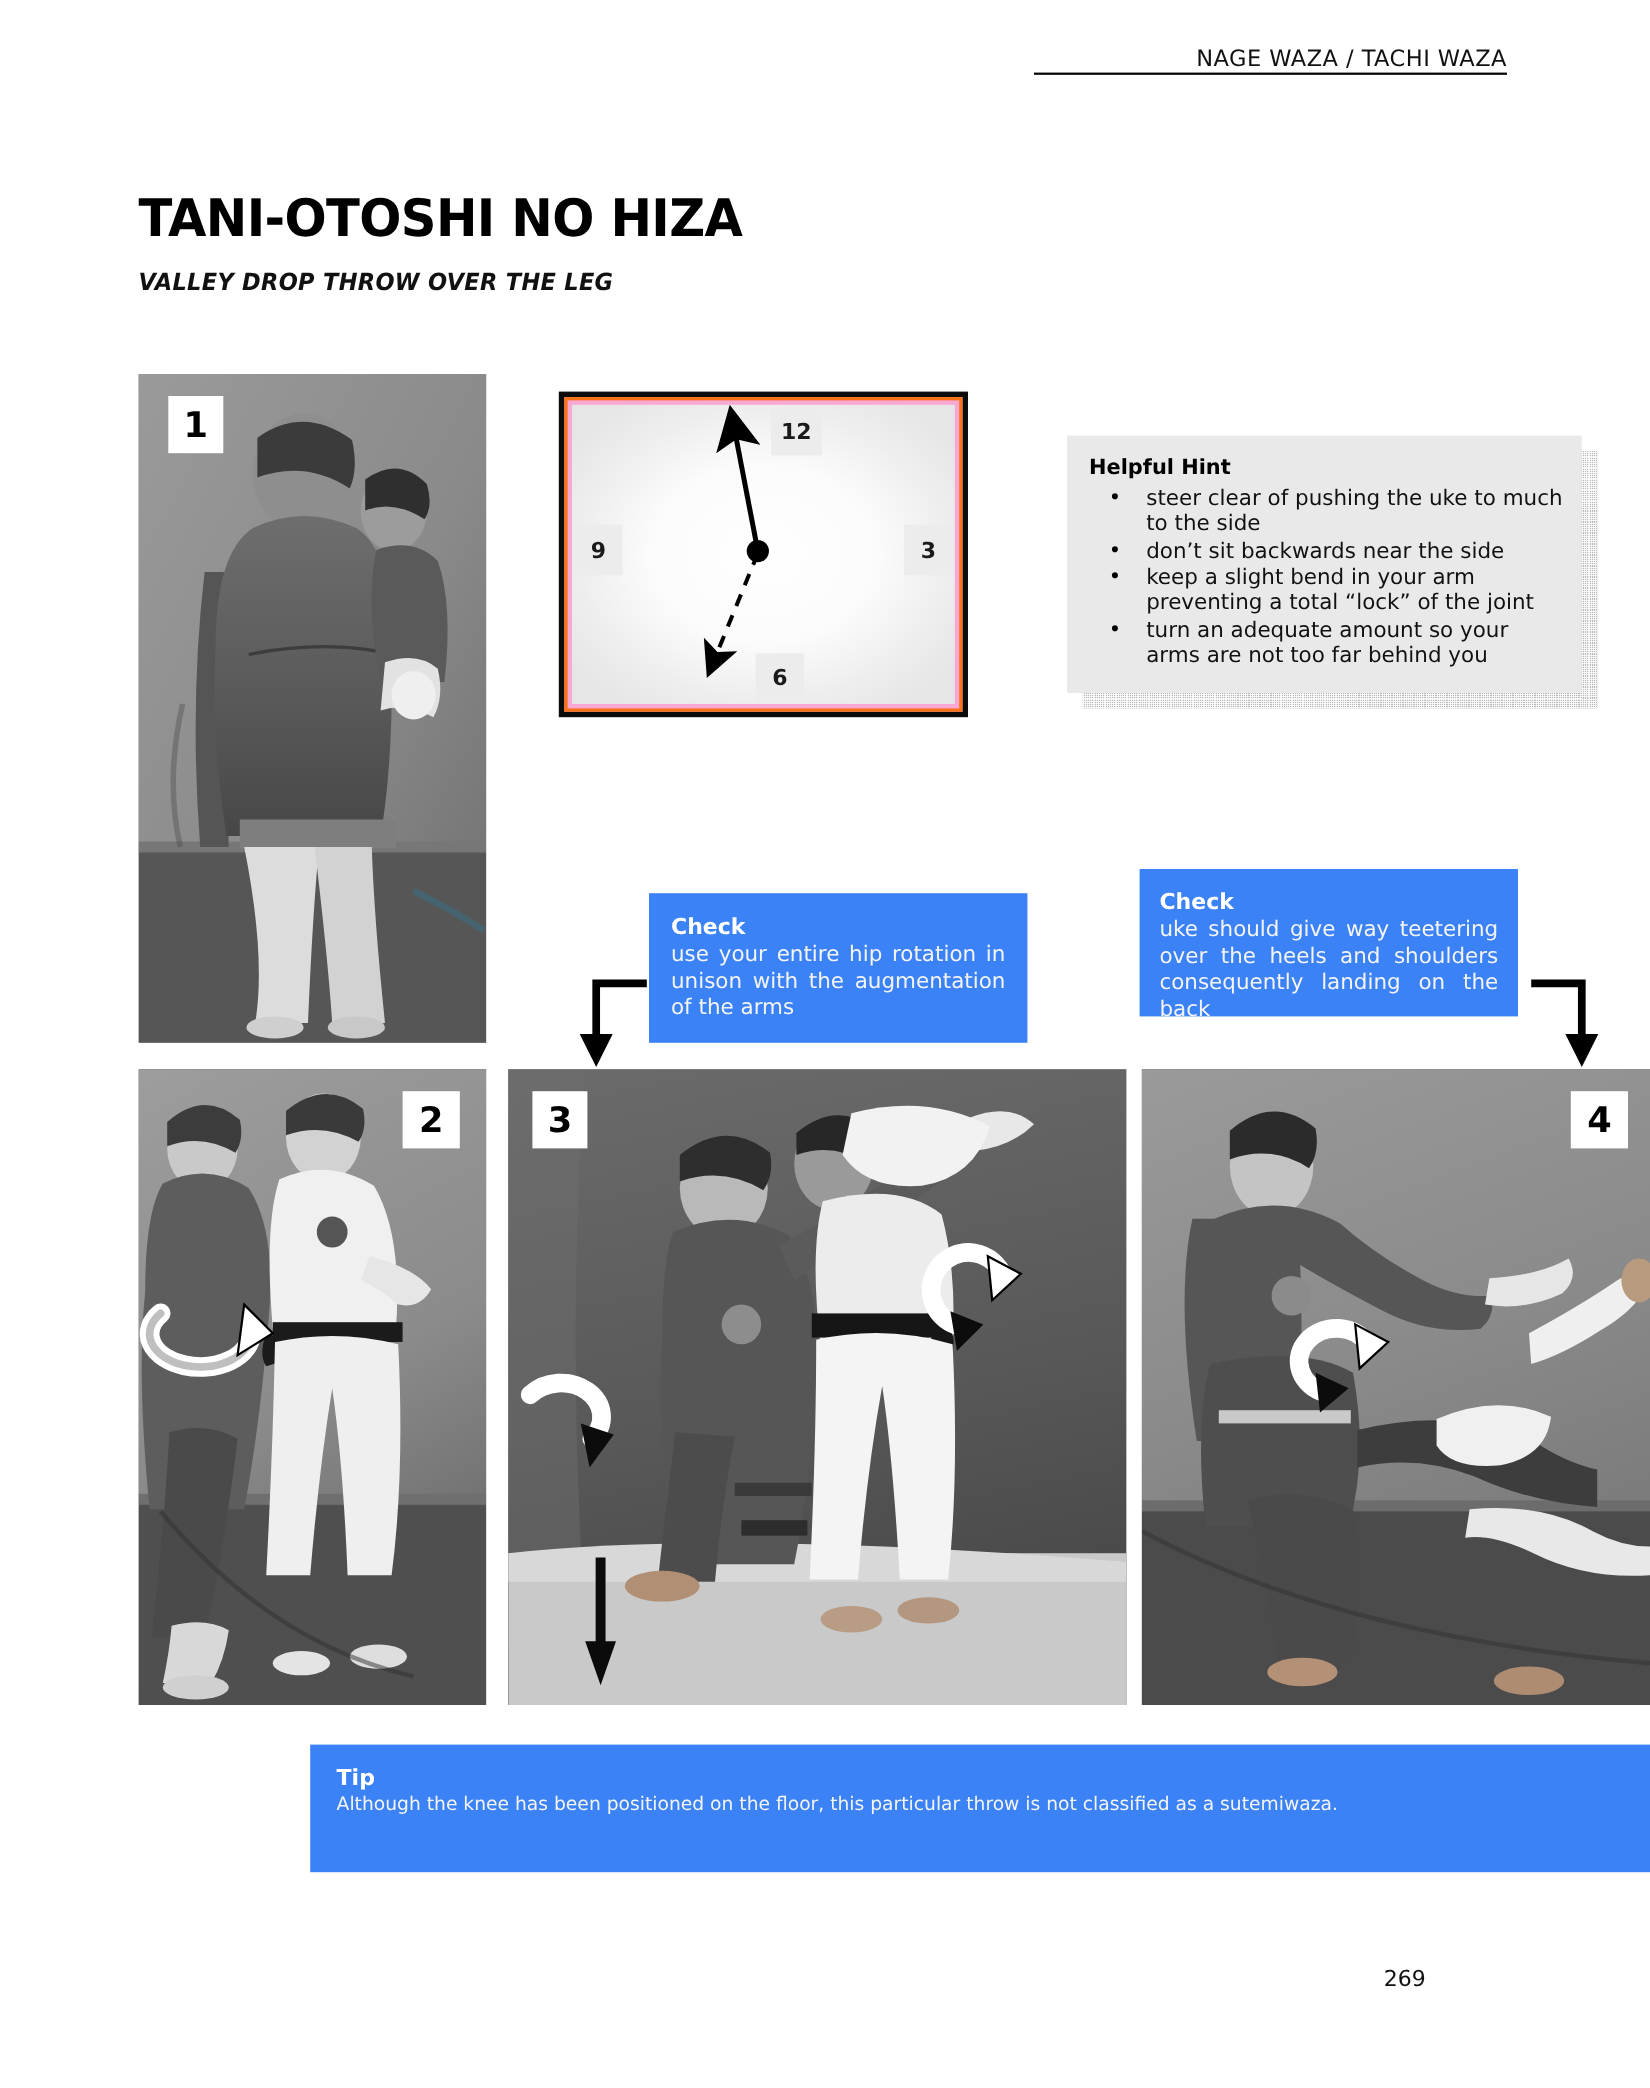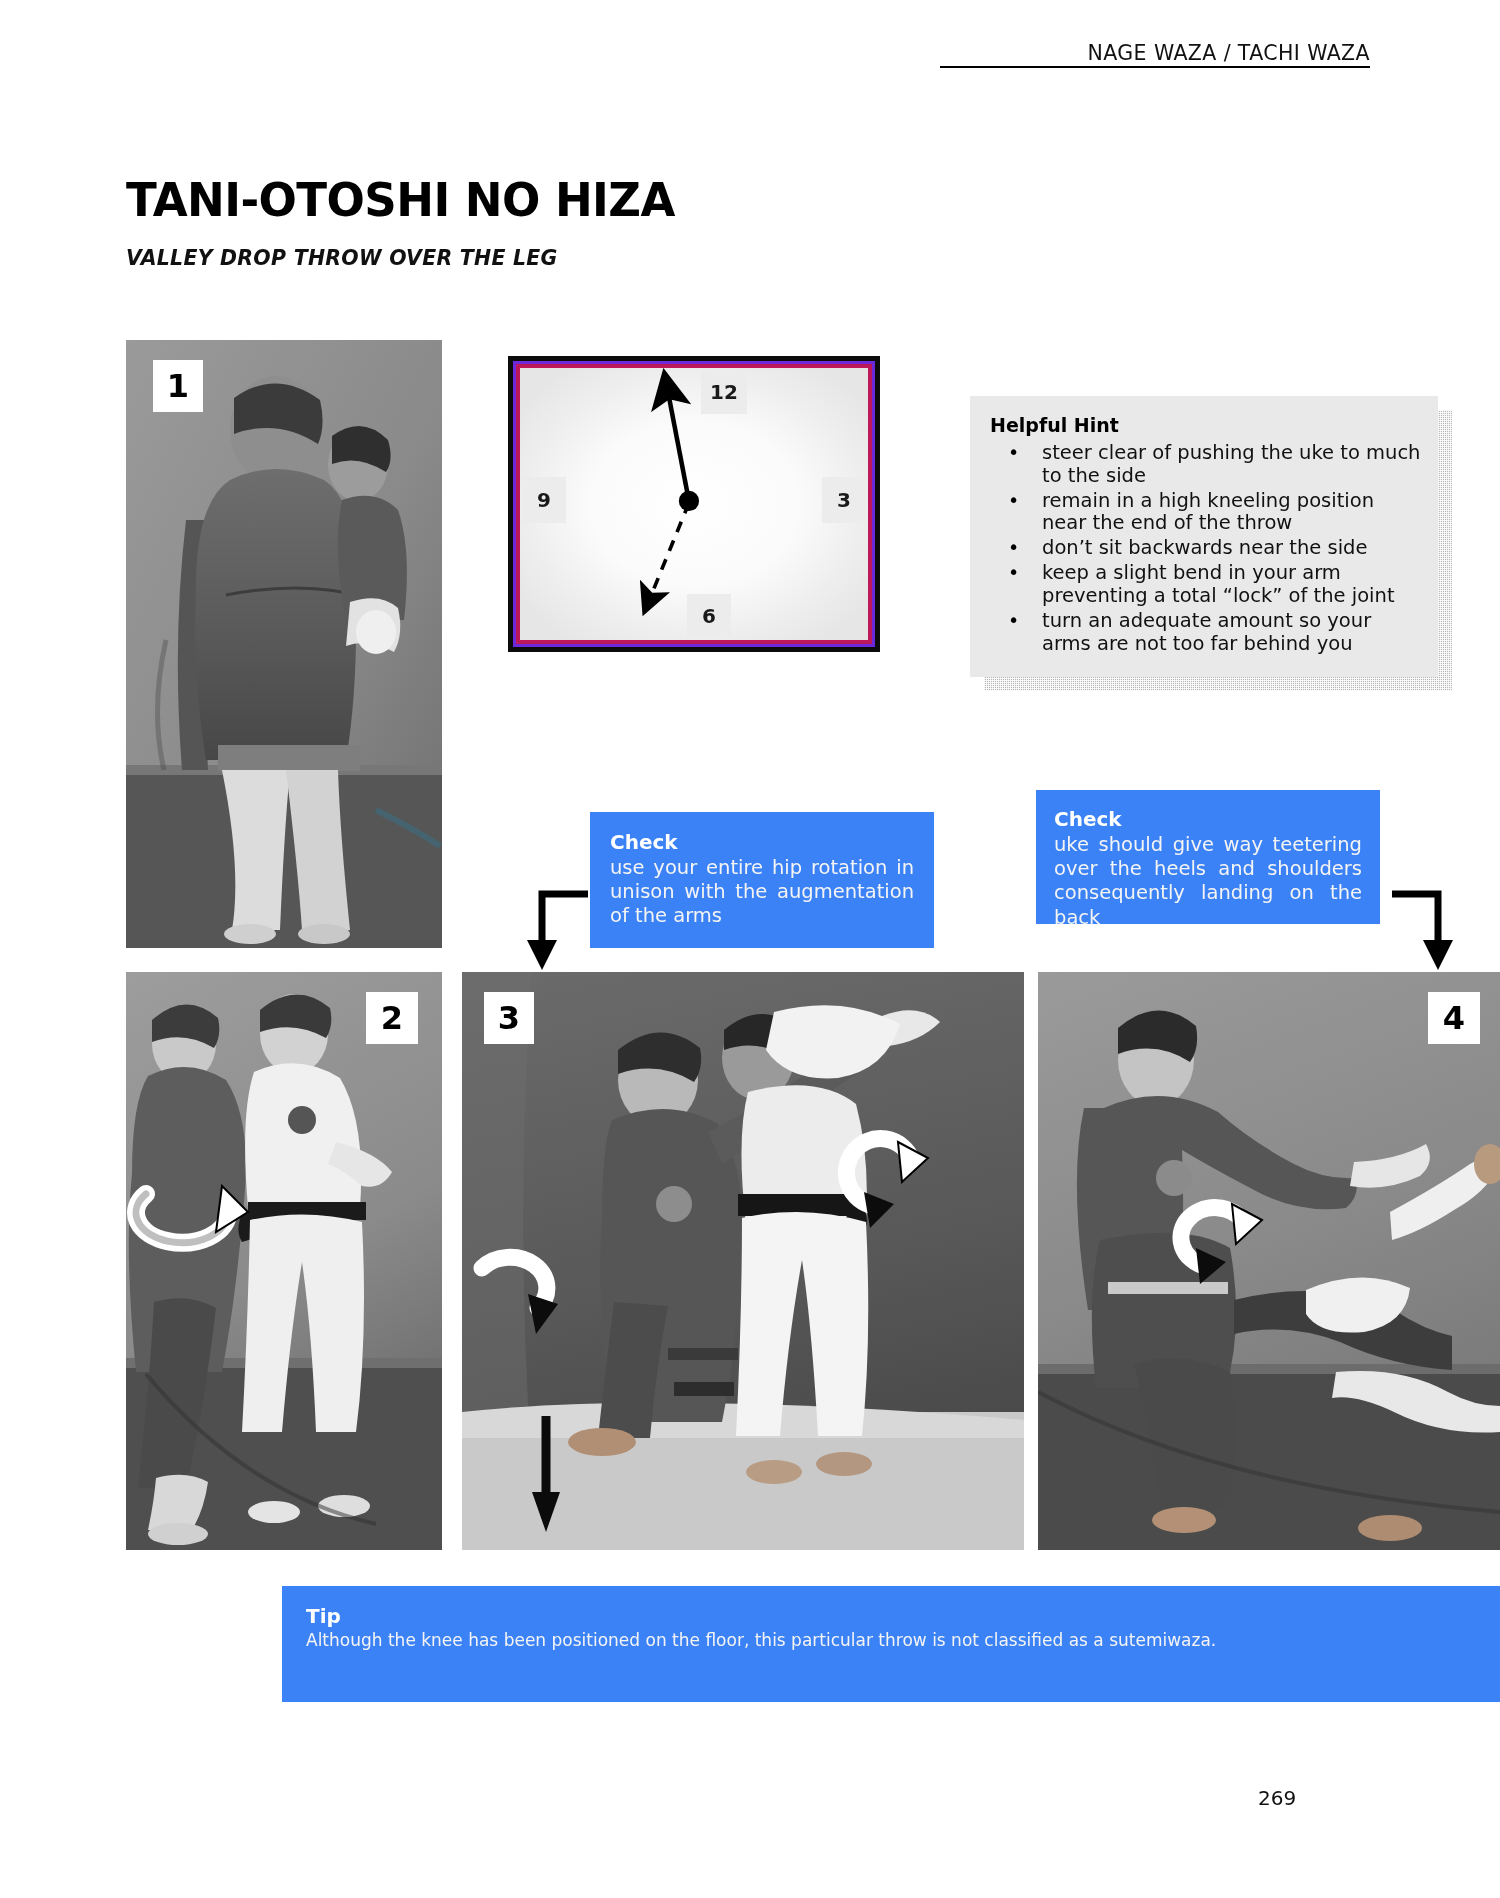--- a/index.html
+++ b/index.html
@@ -111,23 +111,23 @@
     top: 356px;
     width: 372px;
     height: 296px;
     background: #0c0c0c;
     padding: 5px;
     box-sizing: border-box;
   }
   #clock-diagram .clock-ring {
     width: 100%;
     height: 100%;
-    border: 3px solid #6d28d9;
+    border: 3px solid #f97316;
     box-sizing: border-box;
-    background: #be185d;
+    background: #f9a8d4;
     padding: 4px;
     text-decoration: underline;
   }
   #clock-diagram .clock-face {
     width: 100%;
     height: 100%;
     box-sizing: border-box;
     position: relative;
     background:
       radial-gradient(ellipse 62% 62% at 50% 50%, #ffffff 0%, #fbfbfb 48%, #eeeeee 78%, #e6e6e6 100%);
@@ -331,21 +331,20 @@
     </div>
   </div>
 </div>
 
 <div id="helpful-hint">
   <div class="hh-shadow-r"></div>
   <div class="hh-shadow-b"></div>
   <div class="hh-title">Helpful Hint</div>
   <ul>
     <li>steer clear of pushing the uke to much to the side</li>
-    <li>remain in a high kneeling position near the end of the throw</li>
     <li>don’t sit backwards near the side</li>
     <li>keep a slight bend in your arm preventing a total “lock” of the joint</li>
     <li>turn an adequate amount so your arms are not too far behind you</li>
   </ul>
 </div>
 
 <div class="callout-dark" id="check-left">
   <div class="co-title">Check</div>
   <div class="co-body">use your entire hip rotation in unison with the augmentation of the arms</div>
 </div>

